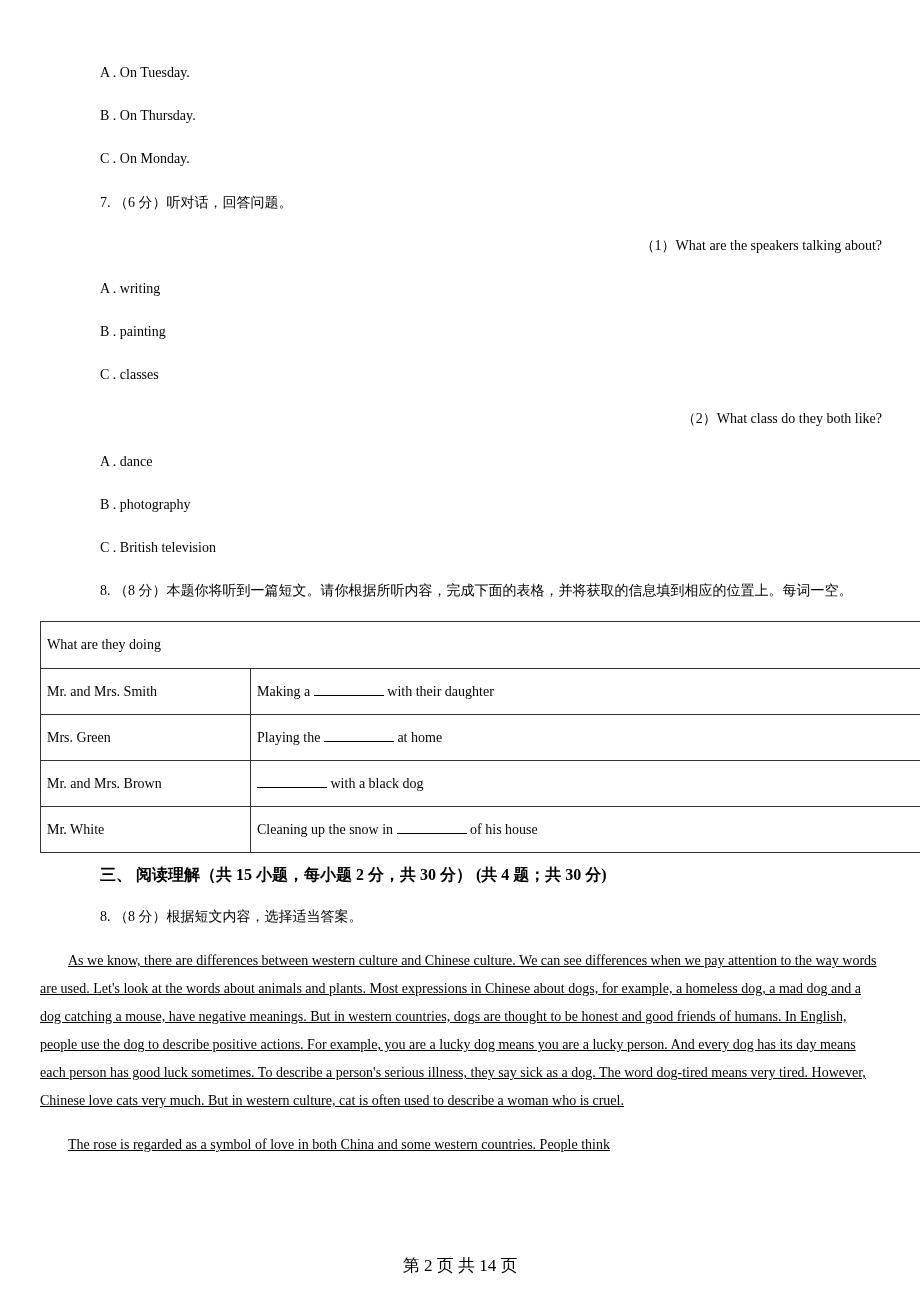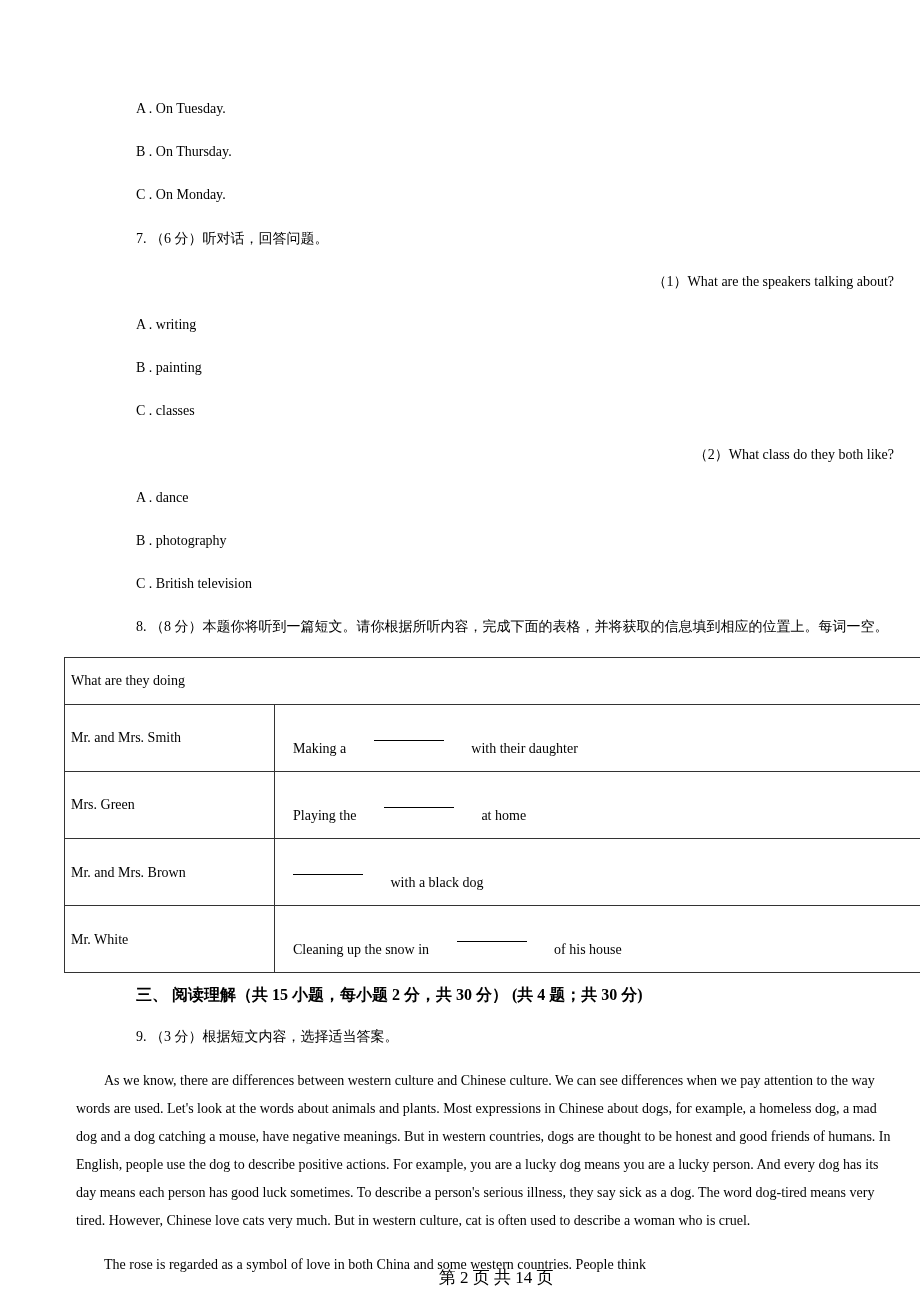--- a/index.html
+++ b/index.html
@@ -1,15 +1,15 @@
 <!DOCTYPE html>
 <html><head>
   <meta charset="utf-8">
   <style>
-    * { margin: 12px; padding: 0; box-sizing: border-box; }
+    * { margin: 0; padding: 0; box-sizing: border-box; }
     body {
       width: 920px;
       height: 1302px;
       background: #fff;
       font-family: "SimSun", "宋体", serif;
       font-size: 14px;
       color: #000;
       line-height: 1.8;
       padding: 60px 38px 0 38px;
       position: relative;
@@ -43,20 +43,21 @@
       padding-left: 62px;
       margin-bottom: 14px;
       margin-top: 6px;
       font-size: 16px;
     }
     .passage {
       text-indent: 2em;
       padding: 0 2px;
       margin-bottom: 16px;
       line-height: 2.0;
+      text-decoration: underline;
     }
     .footer {
       position: absolute;
       bottom: 20px;
       width: 100%;
       left: 0;
       text-align: center;
       font-size: 17px;
     }
   </style>
@@ -98,18 +99,18 @@
   </tr>
   <tr>
     <td>Mr. White</td>
     <td><span>Cleaning up the snow in </span><span class="blank"></span><span> of his house</span></td>
   </tr>
 </tbody>
   </table>
 
 <div class="section-title">三、 阅读理解（共 15 小题，每小题 2 分，共 30 分） (共 4 题；共 30 分)</div>
 
-<div class="indent para">9. （3 分）根据短文内容，选择适当答案。</div>
+<div class="indent para">8. （8 分）根据短文内容，选择适当答案。</div>
 
 <div class="passage">As we know, there are differences between western culture and Chinese culture. We can see differences when we pay attention to the way words are used. Let's look at the words about animals and plants. Most expressions in Chinese about dogs, for example, a homeless dog, a mad dog and a dog catching a mouse, have negative meanings. But in western countries, dogs are thought to be honest and good friends of humans. In English, people use the dog to describe positive actions. For example, you are a lucky dog means you are a lucky person. And every dog has its day means each person has good luck sometimes. To describe a person's serious illness, they say sick as a dog. The word dog-tired means very tired. However, Chinese love cats very much. But in western culture, cat is often used to describe a woman who is cruel.</div>
 <div class="passage">The rose is regarded as a symbol of love in both China and some western countries. People think</div>
 
 <div class="footer">第 2 页 共 14 页</div>
 
 </body></html>

